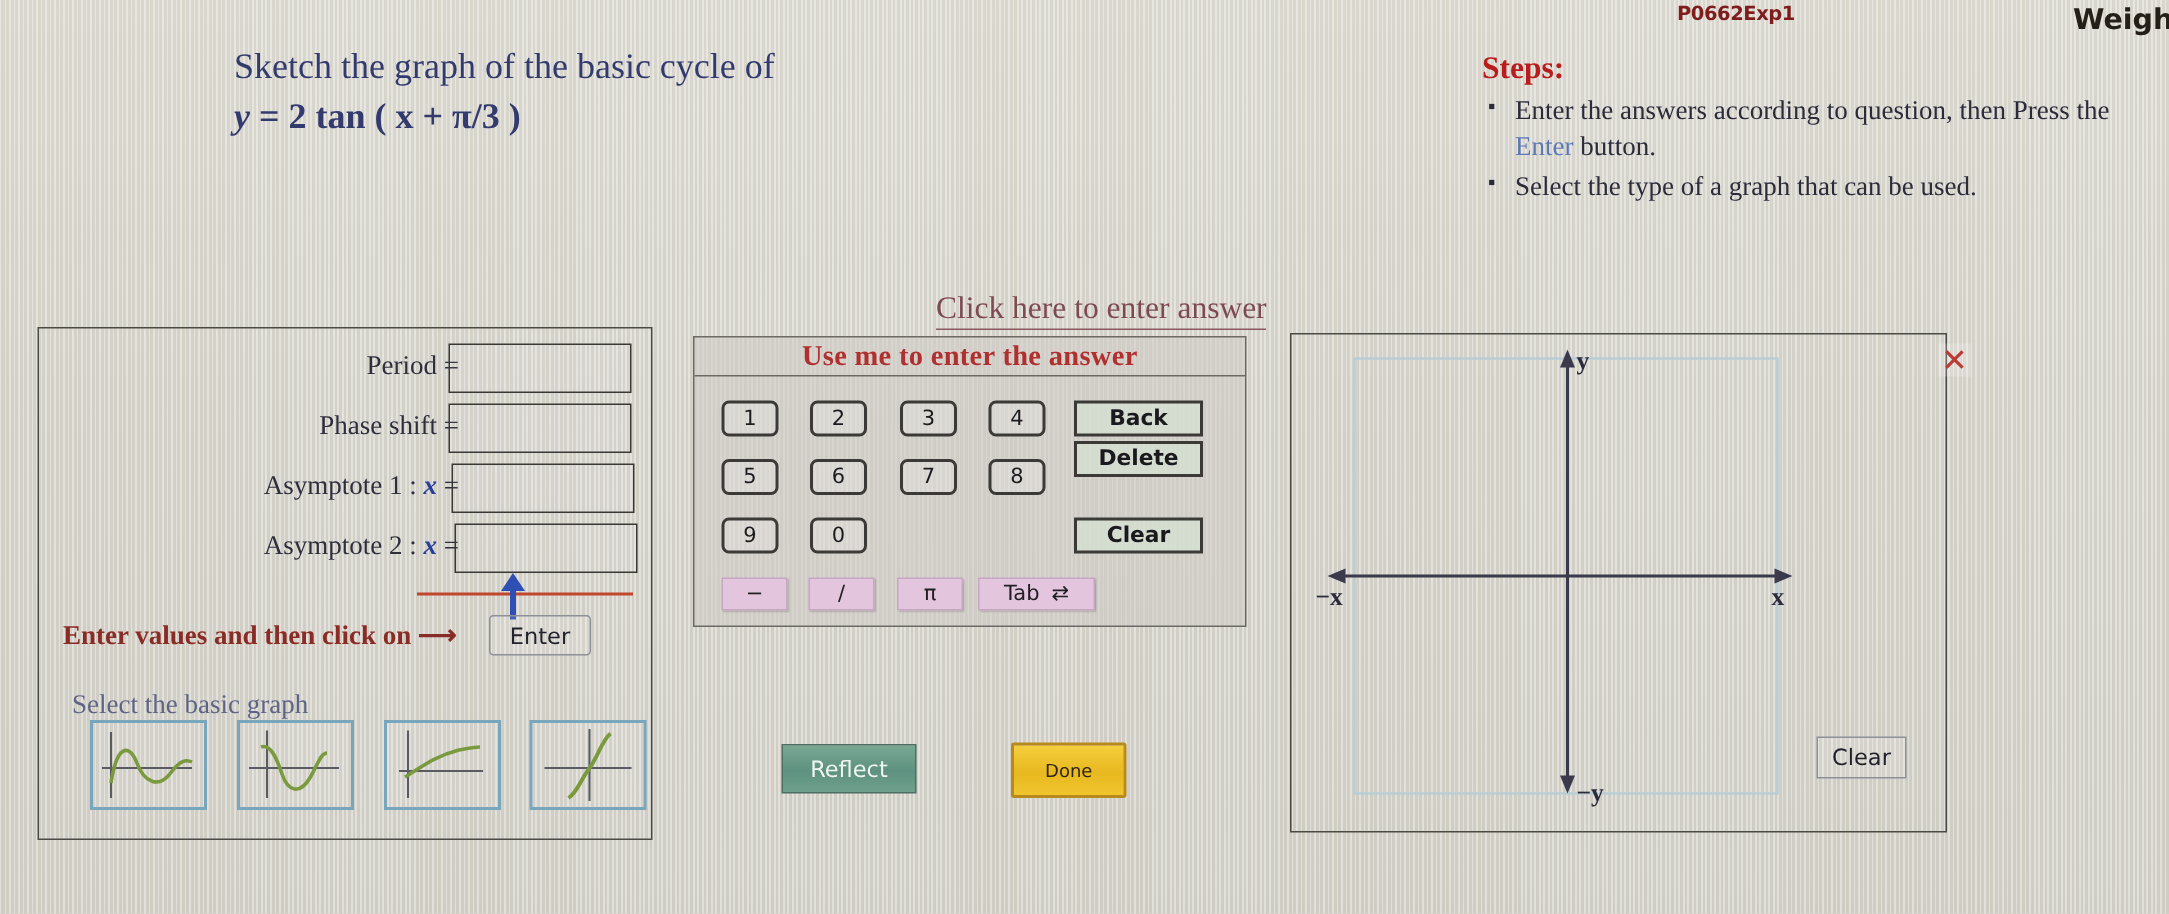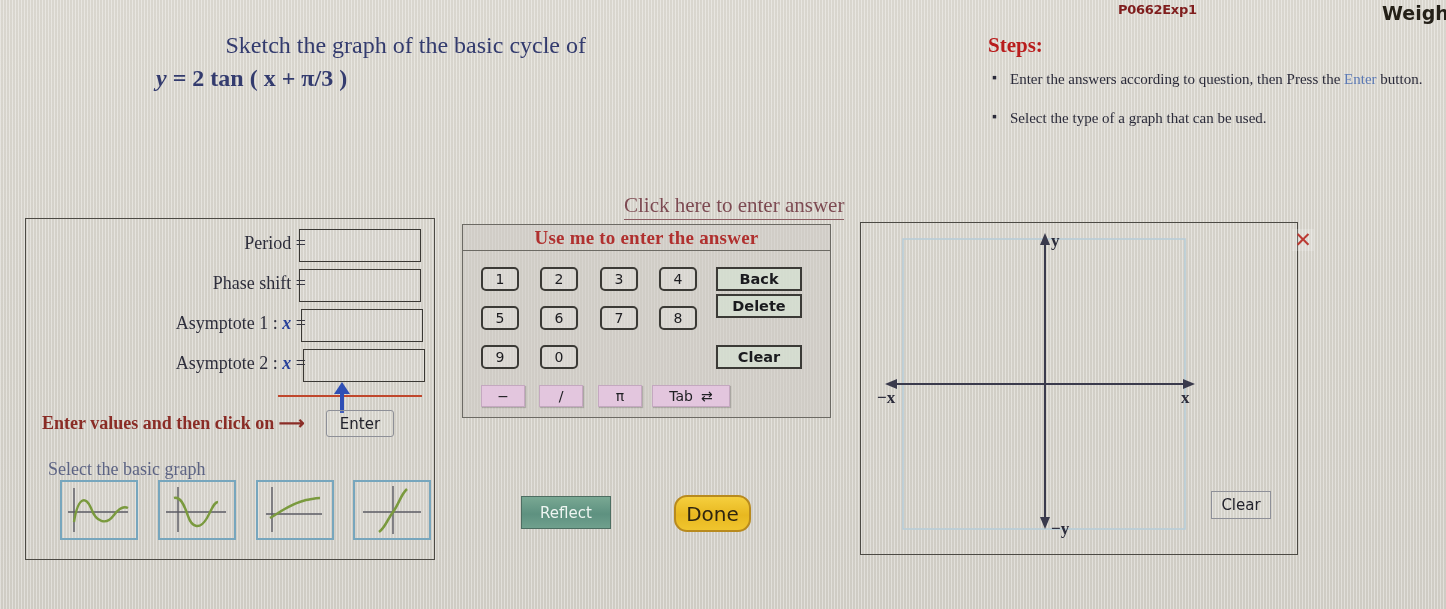--- a/index.html
+++ b/index.html
@@ -30,33 +30,33 @@
     font-family: "DejaVu Sans", sans-serif;
     font-weight: bold; font-size: 19px; color: #242018;
     white-space: nowrap;
   }
 
   
   #question {
     left: 156px; top: 30px; width: 430px;
     color: #333b6e; font-size: 24px; line-height: 31px;
   }
-  #q-line1 { display:block;text-align:right; }
+  #q-line1 { display:block; }
   #q-line2 { display:block; font-weight: bold; margin-top: 2px; }
   .ital { font-style: italic; }
 
   
   #steps { left: 988px; top: 33px; width: 440px; }
   #steps-title {
     font-weight: bold; font-size: 21px; color: #b91c1c; margin-bottom: 3px;
   }
   #steps-list { list-style: none; margin: 0; padding: 0; }
   #steps-list li {
     position: relative; padding-left: 22px;
-    font-size: 15px; line-height: 36px; color: #2b2b3a; margin-bottom: 3px;
+    font-size: 18px; line-height: 24px; color: #2b2b3a; margin-bottom: 3px;
   }
   #steps-list li:before {
     content: "\25AA"; position: absolute; left: 4px; top: -1px;
     color: #2b2b3a; font-size: 14px;
   }
   .kw { color: #5b79b5; }
 
   
   #click-here {
     left: 624px; top: 193px;
@@ -184,24 +184,24 @@
     border: 1px solid #4d6e62;
     background: linear-gradient(180deg,#79a893 0%,#5e9180 55%,#6fa08d 100%);
     font-family: "DejaVu Sans", sans-serif;
     font-size: 15px; color: #eef5f1;
     display: flex; align-items: center; justify-content: center;
     cursor: pointer;
   }
   #done-btn {
     left: 674px; top: 495px; width: 73px; height: 33px;
     border: 2px solid #b88a1e;
-    border-radius: 13px;
+    border-radius: 2px;
     background: linear-gradient(180deg,#f5cf3e 0%,#e8b820 55%,#f0c52e 100%);
     font-family: "DejaVu Sans", sans-serif;
-    font-size: 20px; color: #2e2510;
+    font-size: 12px; color: #2e2510;
     display: flex; align-items: center; justify-content: center;
     cursor: pointer;
   }
 
   
   #graph-panel {
     left: 860px; top: 222px; width: 438px; height: 333px;
     border: 1px solid #4c4a44;
     box-sizing: border-box;
   }

